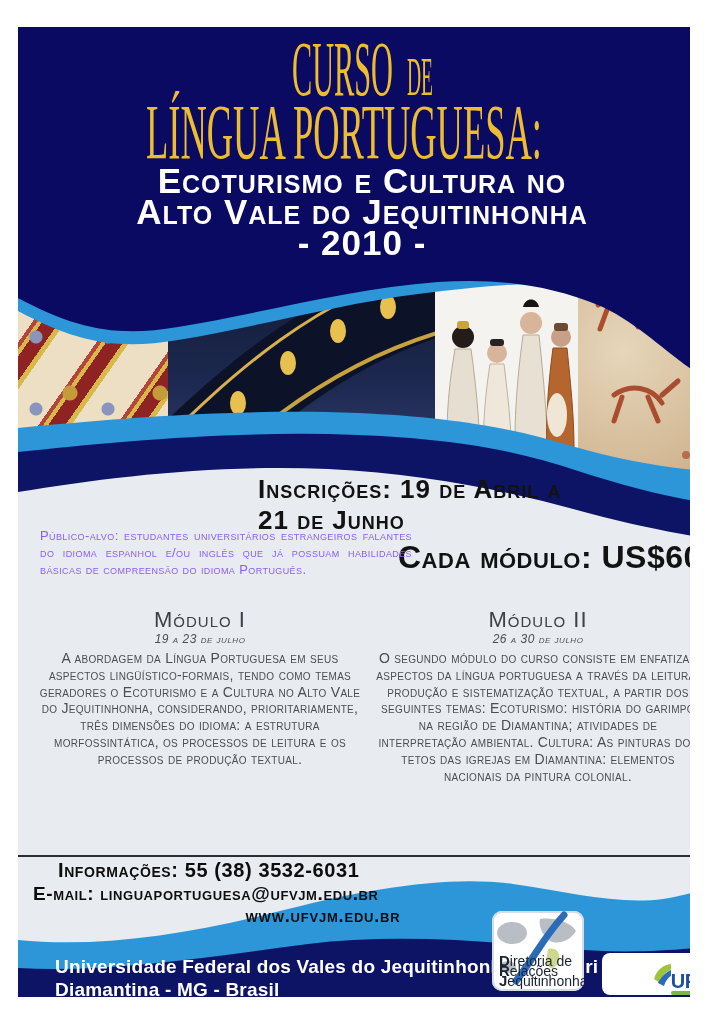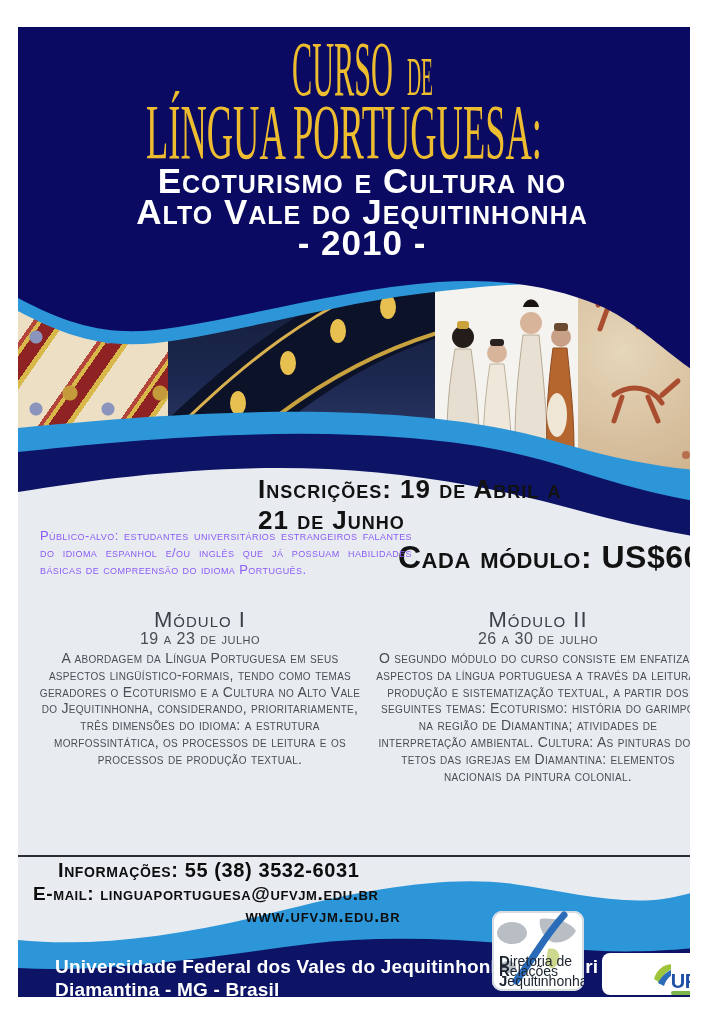--- a/index.html
+++ b/index.html
@@ -32,21 +32,21 @@
   .enroll{z-index:3;text-align:left;color:#121212;font-weight:bold;font-variant:small-caps;}
   .enroll-l1{left:240px;top:447px;width:440px;font-size:26px;letter-spacing:1px;}
   .enroll-l2{left:240px;top:478px;width:440px;font-size:26px;letter-spacing:1px;}
   .price{left:380px;top:512px;width:310px;font-size:32px;letter-spacing:0.5px;}
   .audience{left:22px;top:500px;width:372px;z-index:3;color:#8b5cf6;font-size:13px;
             line-height:17px;letter-spacing:0.4px;text-align:justify;font-variant:small-caps;}
   .module{z-index:3;width:336px;text-align:center;color:#4a4d52;font-variant:small-caps;}
   .module-1{left:14px;top:581px;}
   .module-2{left:352px;top:581px;}
   .module-title{font-size:22px;color:#3d4147;letter-spacing:1px;line-height:24px;}
-  .module-dates{font-size:16px;color:#4a4d52;letter-spacing:0.5px;line-height:14px;}
+  .module-dates{font-size:12px;color:#4a4d52;letter-spacing:0.5px;line-height:14px;font-style:italic;}
   .module-body{margin-top:4px;font-size:14px;line-height:16.8px;letter-spacing:0.3px;padding:0 6px;}
   .divider{left:0;top:828px;width:688px;height:2px;background:#2b2b33;z-index:3;}
   .contact{z-index:3;color:#0d0d0d;font-weight:bold;font-variant:small-caps;}
   .contact-info{left:15px;top:832px;width:500px;font-size:20px;letter-spacing:0.6px;margin-left:25px;}
   .contact-email{left:15px;top:856px;width:500px;font-size:19px;letter-spacing:0.6px;}
   .contact-web{left:150px;top:879px;width:310px;font-size:18px;text-align:center;letter-spacing:0.8px;}
   
   .footer-text{z-index:4;color:#ffffff;font-weight:bold;font-size:19px;letter-spacing:0.2px;line-height:23px;}
   .footer-l1{left:37px;top:928px;width:560px;}
   .footer-l2{left:37px;top:951px;width:560px;}

